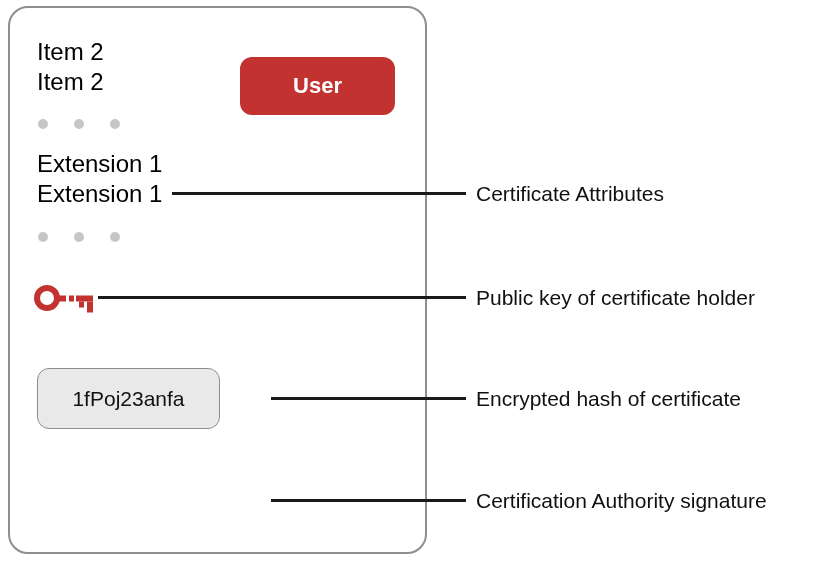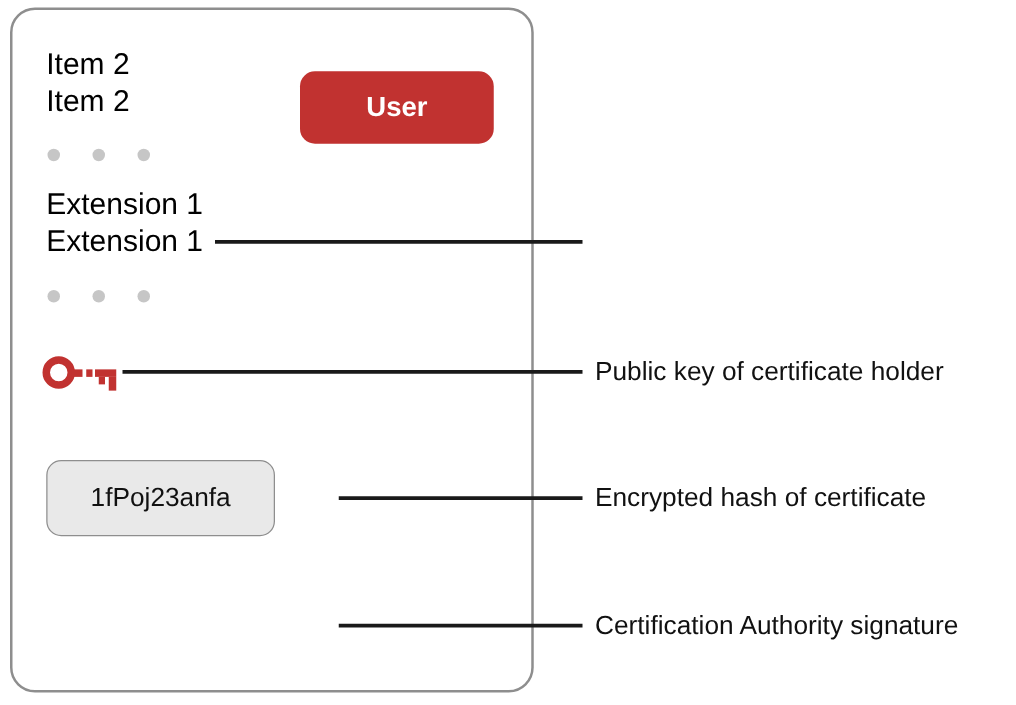--- a/index.html
+++ b/index.html
@@ -149,17 +149,18 @@
   <div class="hash-box" style="background:#e9e9e9;">
     <span>1fPoj23anfa</span>
   </div>
 
 
   <div class="connector" style="left:172px; top:192px; width:294px; background:#1a1a1a;"></div>
   <div class="connector" style="left:98px;  top:296px; width:368px; background:#1a1a1a;"></div>
   <div class="connector" style="left:271px; top:397px; width:195px; background:#1a1a1a;"></div>
   <div class="connector" style="left:271px; top:499px; width:195px; background:#1a1a1a;"></div>
 
+  <div class="ref-label" style="top:194px;">Certificate Attributes</div>
   <div class="ref-label" style="top:298px;">Public key of certificate holder</div>
   <div class="ref-label" style="top:399px;">Encrypted hash of certificate</div>
   <div class="ref-label" style="top:501px;">Certification Authority signature</div>
 
 </div>
 
 </body></html>

